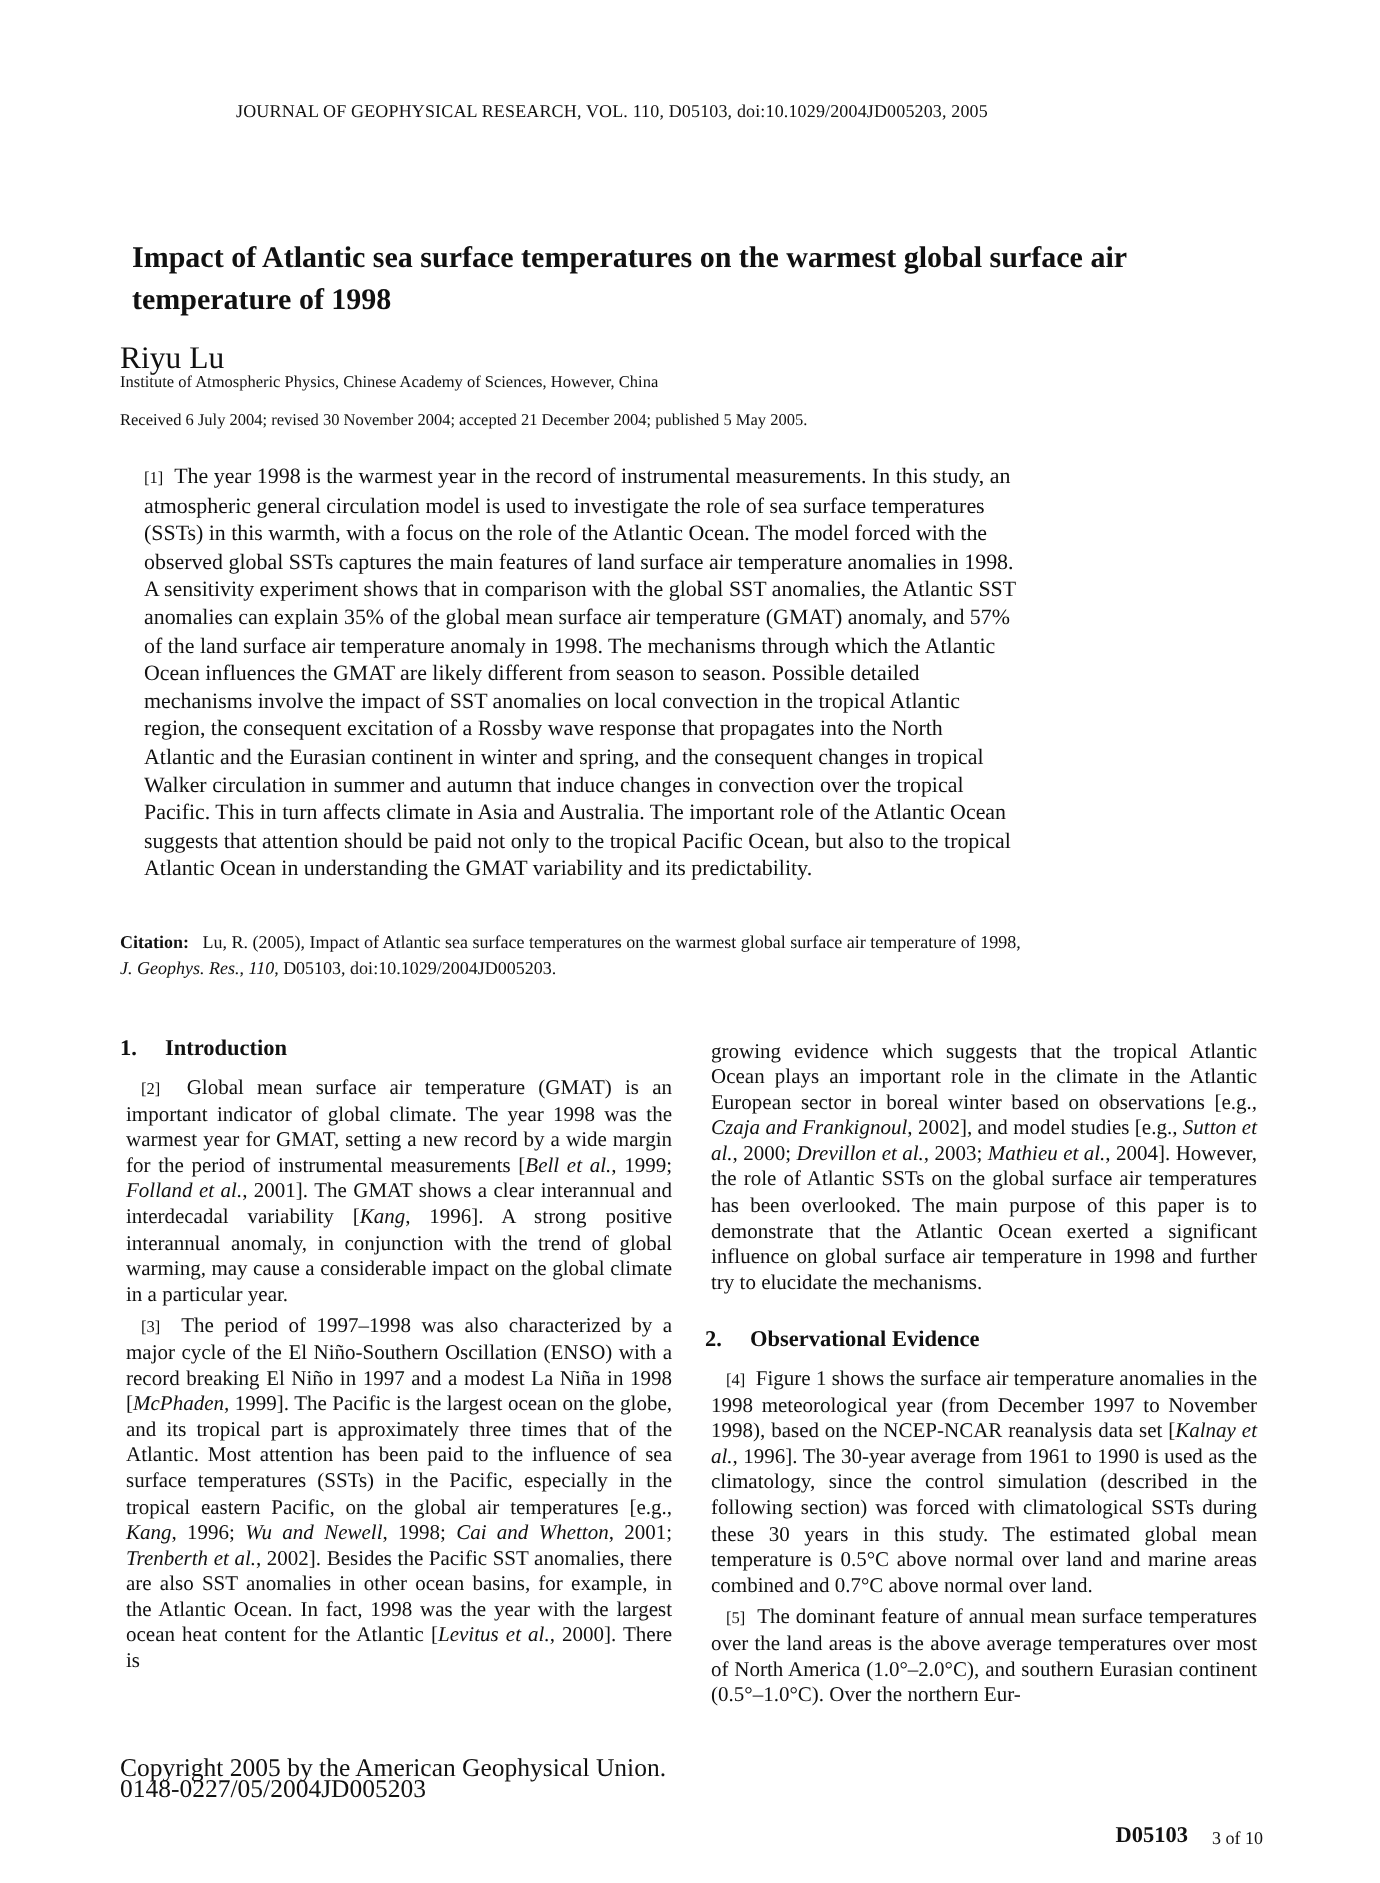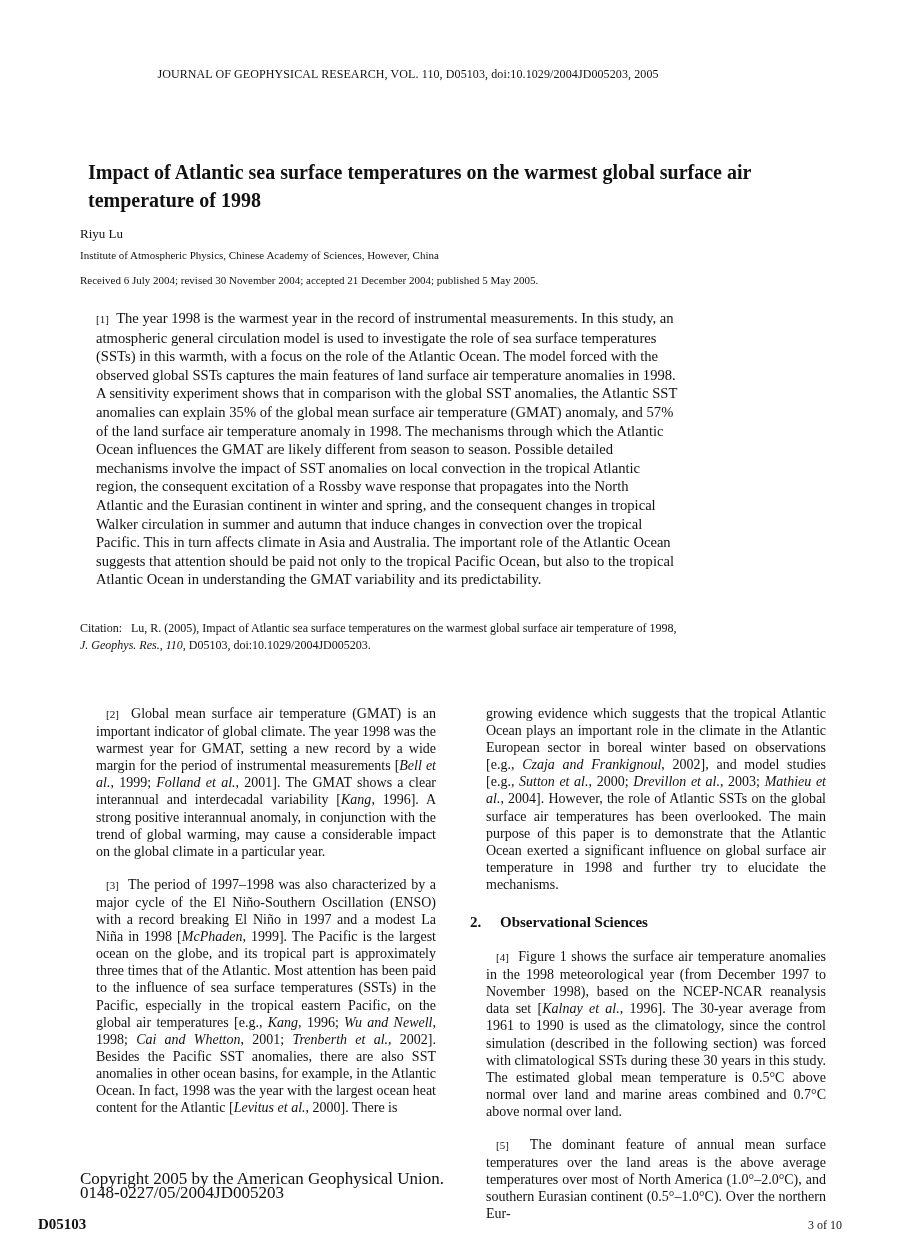--- a/index.html
+++ b/index.html
@@ -2,43 +2,43 @@
 <html><head>
 <meta charset="utf-8">
 <style>
   html, body { margin: 0; padding: 0; background: #ffffff; }
   body { width: 920px; height: 1255px; position: relative; overflow: hidden;
          font-family: "Liberation Serif", "DejaVu Serif", serif; color: #111; }
   .running-head { position: absolute; top: 67px; left: 0; width: 816px; text-align: center;
          font-size: 12px; letter-spacing: 0.1px; }
   .title { position: absolute; top: 158px; left: 88px; width: 680px; font-weight: bold;
          font-size: 20px; line-height: 28px; }
-  .author { position: absolute; top: 226px; left: 80px; font-size: 13px; }
+  .author { position: absolute; top: 226px; left: 80px; font-size: 21px; }
   .affil { position: absolute; top: 249px; left: 80px; font-size: 11px; }
   .dates { position: absolute; top: 274px; left: 80px; font-size: 11px; }
   .abstract { position: absolute; top: 293px; left: 80px; width: 614px; font-size: 14.6px;
          line-height: 18.6px; }
   .abstract p { margin: 16px; }
   .pnum { font-size: 11px; }
   .citation { position: absolute; top: 620px; left: 80px; width: 760px; font-size: 12px;
          line-height: 17px; }
-  .citation .lbl { font-weight: normal; }
+  .citation .lbl { font-weight: bold; }
   .col { position: absolute; width: 372px; font-size: 14px; line-height: 17.1px;
          text-align: justify; }
   .col-left { left: 80px; top: 689px; }
   .col-right { left: 470px; top: 689px; }
-  .col p { margin: 16px; text-indent: 10px; font-family: Liberation Serif, serif; }
+  .col p { margin: 4px; text-indent: 10px; font-family: Liberation Serif, serif; }
   .col p.noindent { text-indent: 0; }
   .sec-head { font-weight: bold; font-size: 15px; margin: 0 0 8px 0; line-height: 20px; }
   .sec-head .num { display: inline-block; width: 30px; }
   .col-right .sec-head { margin-top: 19px; }
   i { font-style: italic; }
   .copyright { position: absolute; top: 1172px; left: 80px; font-size: 17px; line-height: 14px; }
-  .footer-id { position: absolute; top: 1216px; left: 0; width: 792px; text-align: left;
-         font-weight: bold; font-size: 15px; padding-left: 38px; }
+  .footer-id { position: absolute; top: 1216px; left: 0; width: 792px; text-align: right;
+         font-weight: bold; font-size: 15px; }
   .footer-page { position: absolute; top: 1218px; right: 78px; font-size: 12px; }
 </style>
 </head>
 <body>
 
 <div class="running-head">JOURNAL OF GEOPHYSICAL RESEARCH, VOL. 110, D05103, doi:10.1029/2004JD005203, 2005</div>
 
 <div class="title">Impact of Atlantic sea surface temperatures on the warmest global surface air temperature of 1998</div>
 <div class="author">Riyu Lu</div>
 <div class="affil">Institute of Atmospheric Physics, Chinese Academy of Sciences, However, China</div>
@@ -48,28 +48,31 @@
   <p><span class="pnum">[1]</span>&nbsp;&nbsp;<span>The year 1998 is the warmest year in the record of instrumental measurements. In this study, an atmospheric general circulation model is used to investigate the role of sea surface temperatures (SSTs) in this warmth, with a focus on the role of the Atlantic Ocean. The model forced with the observed global SSTs captures the main features of land surface air temperature anomalies in 1998. A sensitivity experiment shows that in comparison with the global SST anomalies, the Atlantic SST anomalies can explain 35% of the global mean surface air temperature (GMAT) anomaly, and 57% of the land surface air temperature anomaly in 1998. The mechanisms through which the Atlantic Ocean influences the GMAT are likely different from season to season. Possible detailed mechanisms involve the impact of SST anomalies on local convection in the tropical Atlantic region, the consequent excitation of a Rossby wave response that propagates into the North Atlantic and the Eurasian continent in winter and spring, and the consequent changes in tropical Walker circulation in summer and autumn that induce changes in convection over the tropical Pacific. This in turn affects climate in Asia and Australia. The important role of the Atlantic Ocean suggests that attention should be paid not only to the tropical Pacific Ocean, but also to the tropical Atlantic Ocean in understanding the GMAT variability and its predictability.</span></p>
 </div>
 
 <div class="citation">
   <span class="lbl">Citation:</span>&nbsp;&nbsp;
   <span>Lu, R. (2005), Impact of Atlantic sea surface temperatures on the warmest global surface air temperature of 1998,</span><br>
   <i>J. Geophys. Res.</i><span>, </span><i>110</i><span>, D05103, doi:10.1029/2004JD005203.</span>
 </div>
 
 <div class="col col-left">
+  <div class="sec-head">
+    <span class="num">1.</span><span>Introduction</span>
+  </div>
   <p><span class="pnum">[2]</span>&nbsp;&nbsp;<span>Global mean surface air temperature (GMAT) is an important indicator of global climate. The year 1998 was the warmest year for GMAT, setting a new record by a wide margin for the period of instrumental measurements [</span><i>Bell et al.</i><span>, 1999; </span><i>Folland et al.</i><span>, 2001]. The GMAT shows a clear interannual and interdecadal variability [</span><i>Kang</i><span>, 1996]. A strong positive interannual anomaly, in conjunction with the trend of global warming, may cause a considerable impact on the global climate in a particular year.</span></p>
   <p><span class="pnum">[3]</span>&nbsp;&nbsp;<span>The period of 1997–1998 was also characterized by a major cycle of the El Niño-Southern Oscillation (ENSO) with a record breaking El Niño in 1997 and a modest La Niña in 1998 [</span><i>McPhaden</i><span>, 1999]. The Pacific is the largest ocean on the globe, and its tropical part is approximately three times that of the Atlantic. Most attention has been paid to the influence of sea surface temperatures (SSTs) in the Pacific, especially in the tropical eastern Pacific, on the global air temperatures [e.g., </span><i>Kang</i><span>, 1996; </span><i>Wu and Newell</i><span>, 1998; </span><i>Cai and Whetton</i><span>, 2001; </span><i>Trenberth et al.</i><span>, 2002]. Besides the Pacific SST anomalies, there are also SST anomalies in other ocean basins, for example, in the Atlantic Ocean. In fact, 1998 was the year with the largest ocean heat content for the Atlantic [</span><i>Levitus et al.</i><span>, 2000]. There is</span></p>
 </div>
 
 <div class="col col-right">
   <p class="noindent"><span>growing evidence which suggests that the tropical Atlantic Ocean plays an important role in the climate in the Atlantic European sector in boreal winter based on observations [e.g., </span><i>Czaja and Frankignoul</i><span>, 2002], and model studies [e.g., </span><i>Sutton et al.</i><span>, 2000; </span><i>Drevillon et al.</i><span>, 2003; </span><i>Mathieu et al.</i><span>, 2004]. However, the role of Atlantic SSTs on the global surface air temperatures has been overlooked. The main purpose of this paper is to demonstrate that the Atlantic Ocean exerted a significant influence on global surface air temperature in 1998 and further try to elucidate the mechanisms.</span></p>
   <div class="sec-head">
-    <span class="num">2.</span><span>Observational Sciences</span>
+    <span class="num">2.</span><span>Observational Evidence</span>
   </div>
   <p><span class="pnum">[4]</span>&nbsp;&nbsp;<span>Figure 1 shows the surface air temperature anomalies in the 1998 meteorological year (from December 1997 to November 1998), based on the NCEP-NCAR reanalysis data set [</span><i>Kalnay et al.</i><span>, 1996]. The 30-year average from 1961 to 1990 is used as the climatology, since the control simulation (described in the following section) was forced with climatological SSTs during these 30 years in this study. The estimated global mean temperature is 0.5°C above normal over land and marine areas combined and 0.7°C above normal over land.</span></p>
   <p><span class="pnum">[5]</span>&nbsp;&nbsp;<span>The dominant feature of annual mean surface temperatures over the land areas is the above average temperatures over most of North America (1.0°–2.0°C), and southern Eurasian continent (0.5°–1.0°C). Over the northern Eur-</span></p>
 </div>
 
 <div class="copyright">
   <div>Copyright 2005 by the American Geophysical Union.</div>
   <div>0148-0227/05/2004JD005203</div>
 </div>
 

